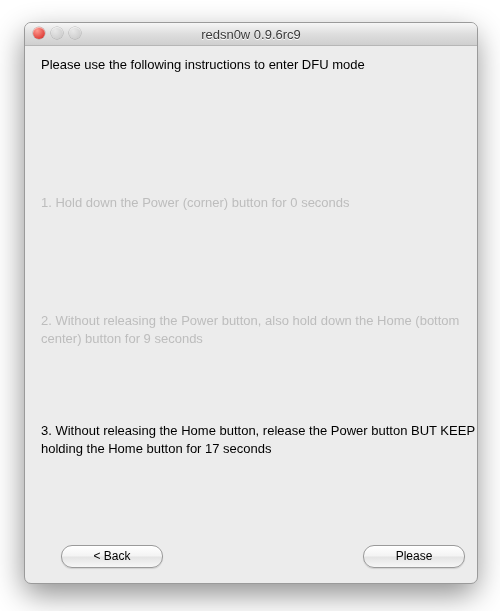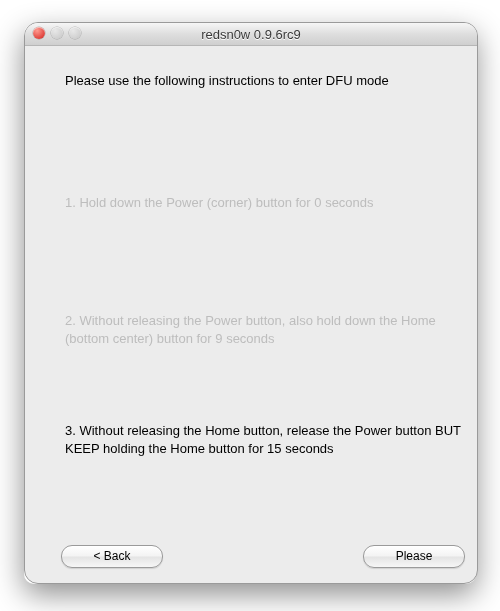--- a/index.html
+++ b/index.html
@@ -29,21 +29,21 @@
     border-radius: 10px;
     box-shadow: 0 10px 30px rgba(0,0,0,0.45);
   }
 
   .window {
     position: absolute;
     left: 24px;
     top: 22px;
     width: 452px;
     height: 560px;
-    border-radius: 14px;
+    border-radius: 7px;
     border: 1px solid #9a9a9a;
     background: #ececec;
     overflow: hidden;
   }
 
   .titlebar {
     height: 22px;
     background: linear-gradient(to bottom, #f6f6f6 0%, #dedede 50%, #cfcfcf 100%);
     border-bottom: 1px solid #b6b6b6;
     position: relative;
@@ -75,23 +75,22 @@
     font-size: 13px;
     color: #3a3a3a;
     text-shadow: 0 1px 0 #fff;
     user-select: none;
     text-align: center;
   }
 
   .content {
     position: relative;
     height: 495px; 
-    padding: 26px 16px 0 16px;
+    padding: 10px 16px 0 16px;
     box-sizing: border-box;
-    margin-left: 24px;
   }
 
   .instruction-header {
     color: #000;
     font-size: 13px;
     line-height: 1.35;
   }
 
   .step {
     position: absolute;
@@ -163,21 +162,21 @@
       <div class="title">redsn0w 0.9.6rc9</div>
     </div>
 
     <div class="content">
       <div class="instruction-header">Please use the following instructions to enter DFU mode</div>
 
       <div class="step step1 step-dim">1. Hold down the Power (corner) button for 0 seconds</div>
 
       <div class="step step2 step-dim">2. Without releasing the Power button, also hold down the Home (bottom center) button for 9 seconds</div>
 
-      <div class="step step3 step-active">3. Without releasing the Home button, release the Power button BUT KEEP holding the Home button for 15 seconds</div>
+      <div class="step step3 step-active">3. Without releasing the Home button, release the Power button BUT KEEP holding the Home button for 17 seconds</div>
     </div>
 
     <div class="buttonbar">
       <div class="aqua-btn">&lt; Back</div>
       <div class="aqua-btn">Please</div>
     </div>
 
   </div>
 </div>
 

